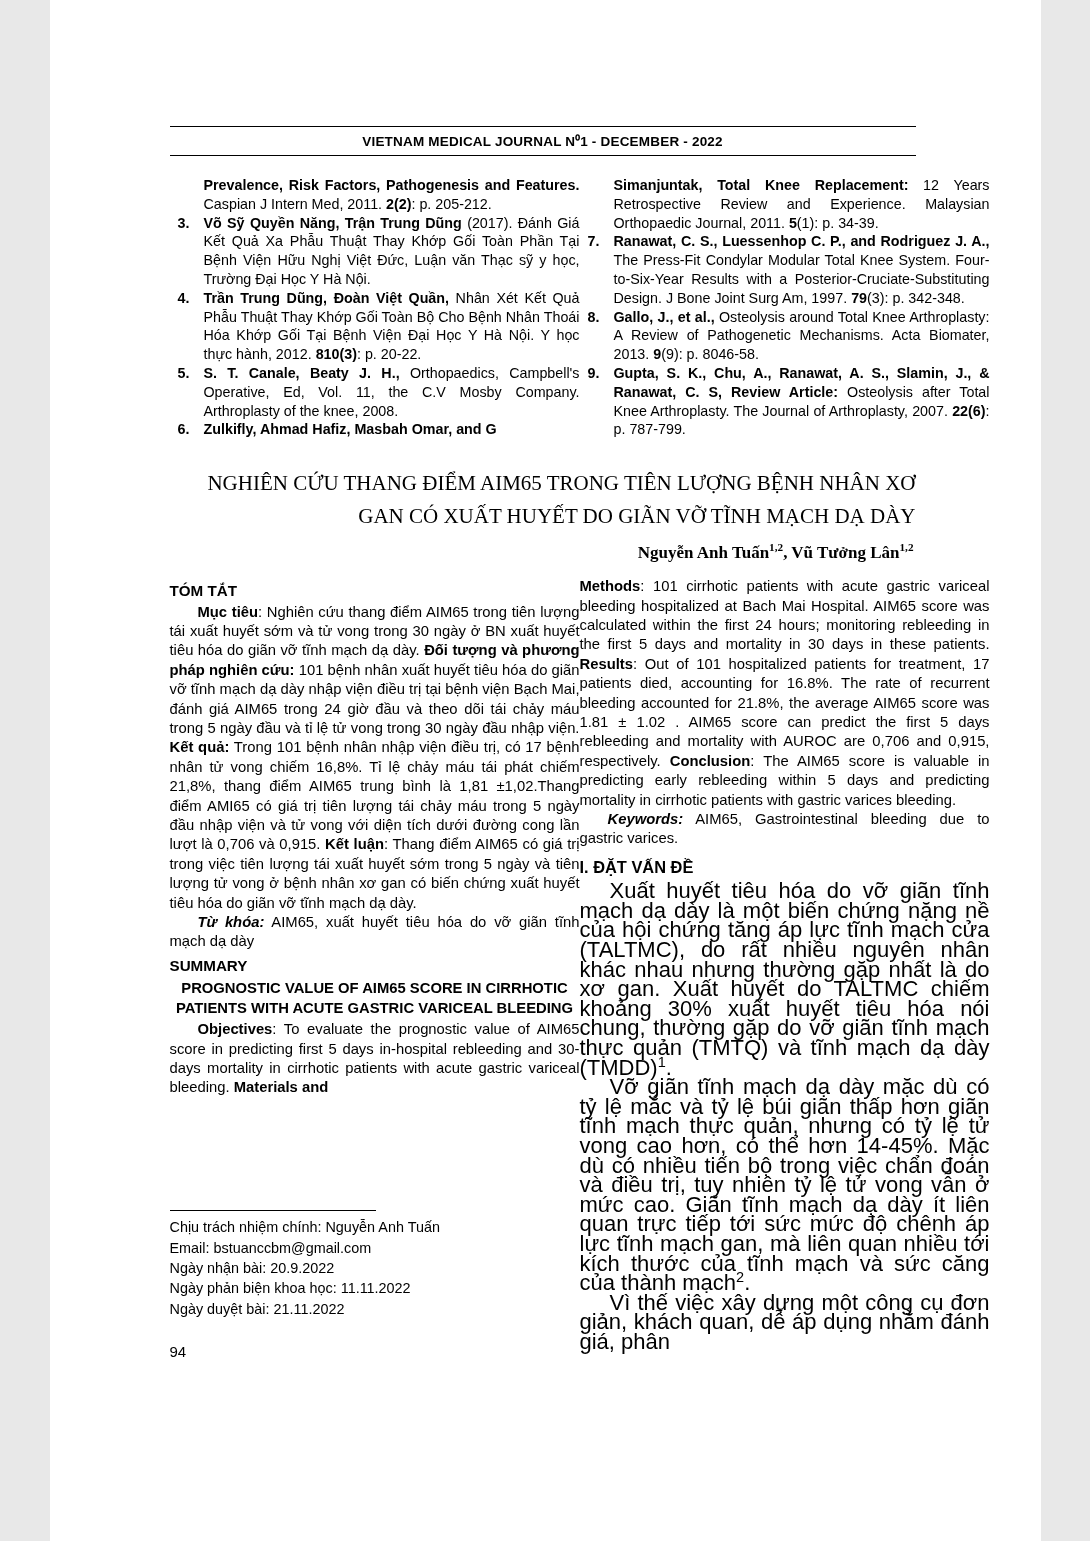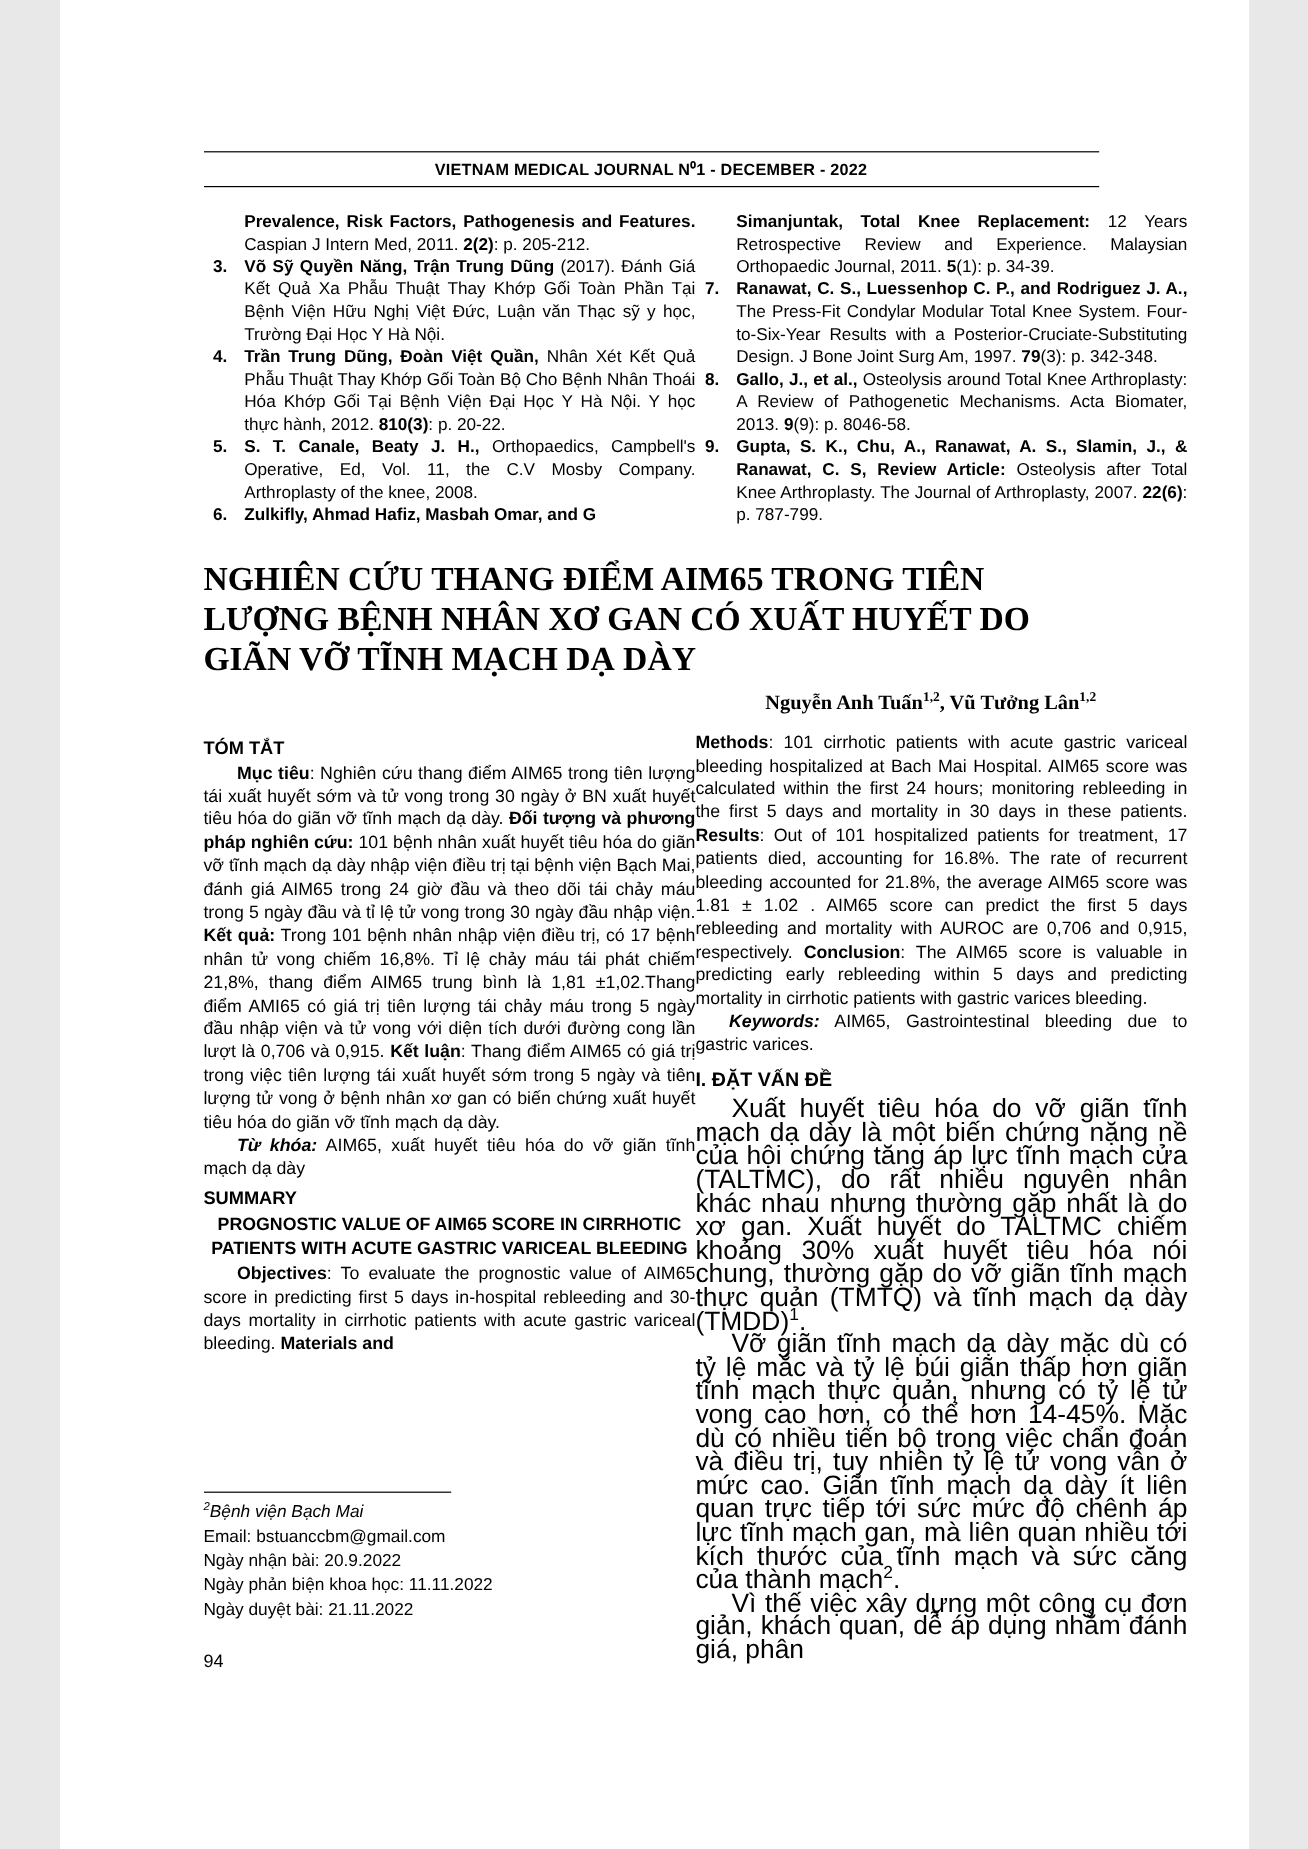--- a/index.html
+++ b/index.html
@@ -42,24 +42,24 @@
     font-size: 14.3px;
     line-height: 18.8px;
     text-align: justify;
   }
   .ref { position: relative; padding-left: 34px; }
   .ref-num { position: absolute; left: 8px; font-weight: bold; }
 
   
   .article-title {
     margin: 28px 0 0 0;
-    text-align: left;
+    text-align: right;
     font-family: "Liberation Serif", serif;
-    font-weight: bold;
-    font-size: 28px;
+    font-weight: normal;
+    font-size: 21px;
     line-height: 33px;
   }
   .authors {
     margin-top: 10px;
     text-align: right;
     font-family: "Liberation Serif", serif;
     font-weight: bold;
     font-size: 17px;
     padding-right: 2px;
   }
@@ -163,21 +163,21 @@
       <h2 class="h-small">TÓM TẮT</h2>
       <p class="para"><span class="rb">Mục tiêu</span><span>: Nghiên cứu thang điểm AIM65 trong tiên lượng tái xuất huyết sớm và tử vong trong 30 ngày ở BN xuất huyết tiêu hóa do giãn vỡ tĩnh mạch dạ dày. </span><span class="rb">Đối tượng và phương pháp nghiên cứu:</span><span> 101 bệnh nhân xuất huyết tiêu hóa do giãn vỡ tĩnh mạch dạ dày nhập viện điều trị tại bệnh viện Bạch Mai, đánh giá AIM65 trong 24 giờ đầu và theo dõi tái chảy máu trong 5 ngày đầu và tỉ lệ tử vong trong 30 ngày đầu nhập viện. </span><span class="rb">Kết quả:</span><span> Trong 101 bệnh nhân nhập viện điều trị, có 17 bệnh nhân tử vong chiếm 16,8%. Tỉ lệ chảy máu tái phát chiếm 21,8%,  thang điểm AIM65 trung bình là 1,81 ±1,02.Thang điểm AMI65 có giá trị tiên lượng tái chảy máu trong 5 ngày đầu nhập viện và tử vong với diện tích dưới đường cong lần lượt là 0,706 và 0,915. </span><span class="rb">Kết luận</span><span>: Thang điểm AIM65 có giá trị trong việc tiên lượng tái xuất huyết sớm trong 5 ngày và tiên lượng tử vong ở bệnh nhân xơ gan có biến chứng xuất huyết tiêu hóa do giãn vỡ tĩnh mạch dạ dày.</span></p>
       <p class="para"><span class="rb ri">Từ khóa:</span><span> AIM65, xuất huyết tiêu hóa do vỡ giãn tĩnh mạch dạ dày</span></p>
 
       <h2 class="h-small">SUMMARY</h2>
       <div class="summary-title">PROGNOSTIC VALUE OF AIM65 SCORE IN CIRRHOTIC PATIENTS WITH ACUTE GASTRIC VARICEAL BLEEDING</div>
       <p class="para"><span class="rb">Objectives</span><span>: To evaluate the prognostic value of AIM65 score in predicting first 5 days in-hospital rebleeding and 30-days mortality in cirrhotic patients with acute gastric variceal bleeding. </span><span class="rb">Materials and</span></p>
 
       <div class="footnote">
         <div class="fn-rule"></div>
-        <div class="fn-line"><sup class="ri">2</sup><span class="ri">Bệnh viện Bạch Mai</span></div>
+        <div class="fn-line"><span>Chịu trách nhiệm chính: Nguyễn Anh Tuấn</span></div>
         <div class="fn-line"><span>Email: bstuanccbm@gmail.com</span></div>
         <div class="fn-line"><span>Ngày nhận bài: 20.9.2022</span></div>
         <div class="fn-line"><span>Ngày phản biện khoa học: 11.11.2022</span></div>
         <div class="fn-line"><span>Ngày duyệt bài: 21.11.2022</span></div>
       </div>
     </div>
 
     <div class="col">
       <p><span class="rb">Methods</span><span>: 101 cirrhotic patients with acute gastric variceal bleeding hospitalized at Bach Mai Hospital. AIM65 score was calculated within the first 24 hours; monitoring rebleeding in the first 5 days and mortality in 30 days in these patients. </span><span class="rb">Results</span><span>: Out of 101 hospitalized patients for treatment, 17 patients died, accounting for 16.8%. The rate of recurrent bleeding accounted for 21.8%, the average AIM65 score was 1.81 ± 1.02 . AIM65 score can predict the first 5 days rebleeding and mortality with AUROC are 0,706 and 0,915, respectively. </span><span class="rb">Conclusion</span><span>: The AIM65 score is valuable in predicting early rebleeding within 5 days and predicting mortality in cirrhotic patients with gastric varices bleeding.</span></p>
       <p class="para"><span class="rb ri">Keywords:</span><span> AIM65, Gastrointestinal bleeding due to gastric varices.</span></p>

